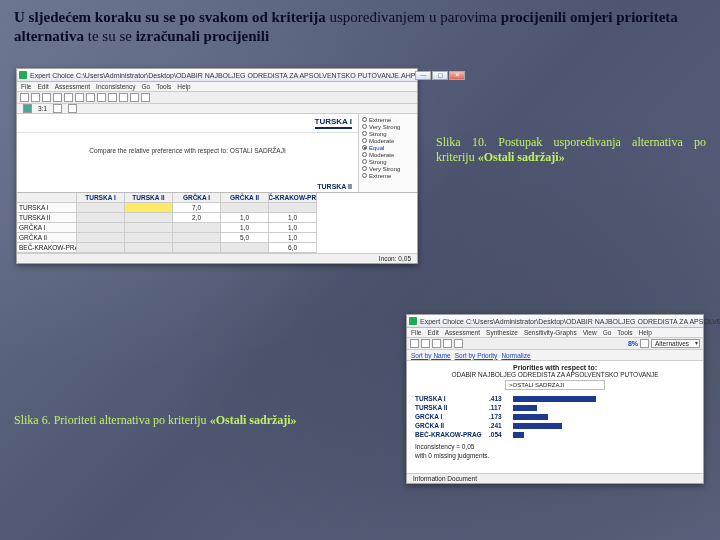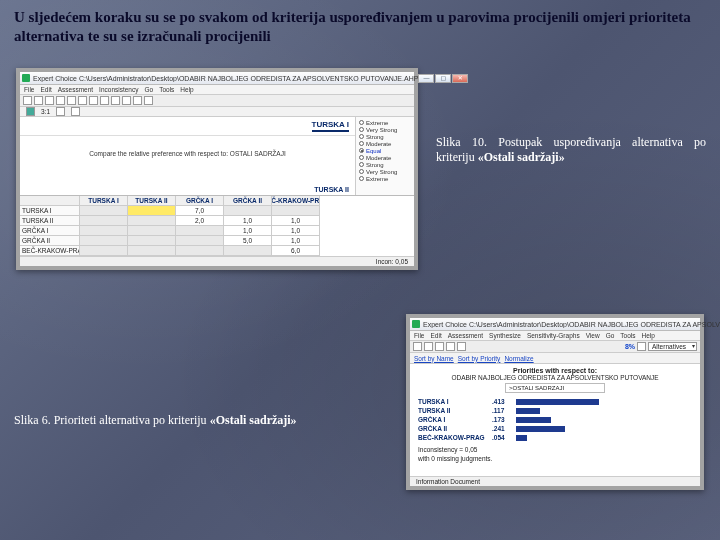--- a/index.html
+++ b/index.html
@@ -12,26 +12,26 @@
       linear-gradient(135deg, #6b7590 0%, #4d5570 50%, #5c6480 100%);
     font-family:"Times New Roman", serif;
     color:#0a0a2a;
     position:relative;
     overflow:hidden;
   }
   .heading {
     position:absolute; left:14px; top:8px; right:10px;
     font-size:15px; font-weight:bold; line-height:1.25;
   }
-  .heading .light { font-weight:bold; }
+  .heading .light { font-weight:normal; }
   
   .win {
     position:absolute;
     background:#f0f0f0;
-    border:4px solid #a3a3a3;
+    border:1px solid #a3a3a3;
     box-shadow:0 2px 6px rgba(0,0,0,0.4);
     font-family:Tahoma, Arial, sans-serif;
     font-size:7px; color:#222;
   }
   .titlebar {
     height:13px;
     background:linear-gradient(#fdfdfd,#e4e8f0);
     border-bottom:1px solid #bbb;
     display:flex; align-items:center; justify-content:space-between;
     padding:0 2px;
@@ -60,21 +60,21 @@
   .grid1 { background:#fff; border-top:1px solid #bbb; }
   .gridrow { display:flex; height:10px; }
   .gridcell { border:1px solid #ccc; border-top:none; border-left:none; font-size:6.5px; padding:0 2px; display:flex; align-items:center; background:#fff; overflow:hidden; white-space:nowrap; }
   .gridhdr .gridcell { background:#f0f0f0; color:#0a2a6a; justify-content:center; font-weight:bold; }
   .rowlbl { width:60px; background:#fafafa; }
   .valcell { width:48px; justify-content:center; }
   .valcell.yellow { background:#ffea66; color:#000; }
   .valcell.gray { background:#e8e8e8; }
   .status1 { height:10px; background:#f0f0f0; border-top:1px solid #ccc; display:flex; justify-content:flex-end; align-items:center; padding:0 6px; font-size:6.5px; }
   
-  .caption { position:absolute; font-size:12px; color:#ffffff; }
+  .caption { position:absolute; font-size:12px; color:#bef264; }
   .caption .bold { font-weight:bold; }
   
   .body2 { background:#fff; }
   .subtool { height:11px; background:#f3f3f3; border-bottom:1px solid #ccc; display:flex; align-items:center; padding:0 4px; font-size:6.5px; gap:4px; }
   .linkish { color:#1845c4; text-decoration:underline; cursor:default; }
   .prtitle { text-align:center; font-size:7px; font-weight:bold; padding:3px 0 0; }
   .prsub { text-align:center; font-size:6.5px; padding:0 0 2px; }
   .prbox { border:1px solid #bbb; margin:0 auto 2px; width:100px; height:10px; background:#fff; font-size:6px; display:flex; align-items:center; padding:0 3px; }
   .barsarea { padding:2px 8px; }
   .brow { display:flex; align-items:center; gap:4px; height:9px; }

